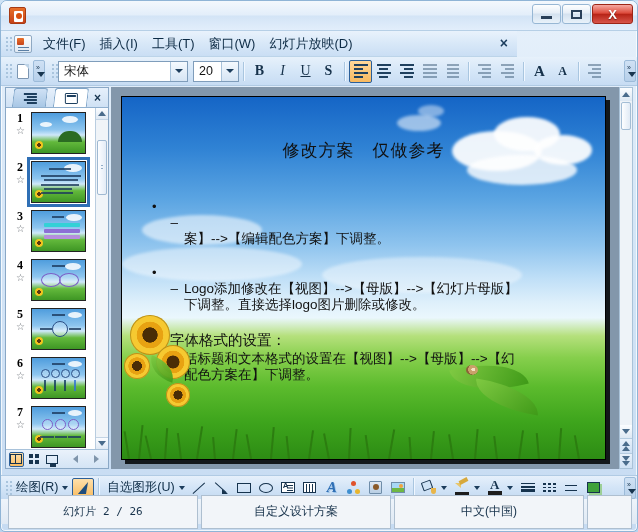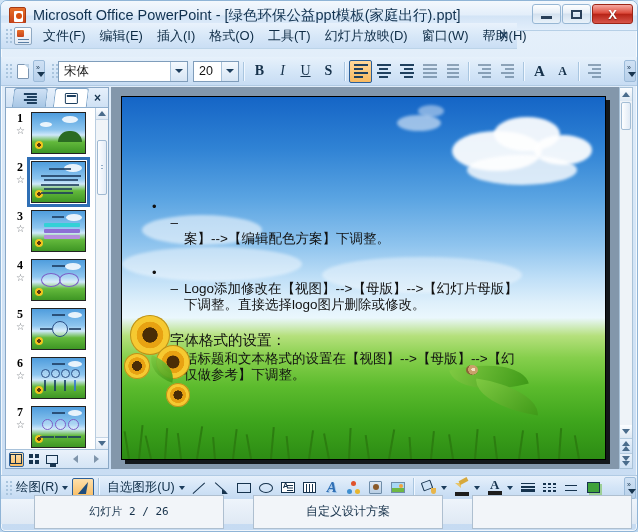--- a/index.html
+++ b/index.html
@@ -56,21 +56,21 @@
     width:41px;
     background: linear-gradient(180deg,#f5a9a2 0%, #dd4b3c 45%, #b72417 52%, #d8554a 100%);
     border-color:#9c2516; color:#fff; font-weight:bold; font-size:13px;
     text-shadow:0 1px 1px rgba(0,0,0,.45);
   }
   .glyph-min { display:block; width:11px; height:3px; background:#2a4059; margin-top:6px; }
   .glyph-max { display:block; width:11px; height:9px; border:2px solid #2a4059; }
 
   
   .menubar {
-    position:absolute; left:0; top:22px; width:516px; height:26px;
+    position:absolute; left:0; top:30px; width:516px; height:26px;
     background: linear-gradient(180deg,#e9f2fc 0%, #d8e8f8 50%, #cadef4 100%);
     border-bottom:1px solid #bcd4e9;
     display:flex; align-items:center;
   }
   .grip { width:8px; height:18px; margin-left:3px; flex:none;
     background-image: radial-gradient(circle, #a9c4dd 35%, transparent 36%);
     background-size:4px 4px; background-position:1px 1px; }
   .menu-icon {
     width:18px; height:18px; margin:0 4px 0 2px; flex:none; position:relative;
     background: linear-gradient(180deg,#fefefe,#dfe9f4);
@@ -332,58 +332,54 @@
 
   
   .statusbar {
     position:absolute; left:0; bottom:7px; width:638px; height:25px;
     background: linear-gradient(180deg,#eef4fb,#dfe9f4);
     display:flex; align-items:center; padding:0 7px; gap:3px;
   }
   .sfield {
     height:34px; border:1px solid #aebfd0; background:#f2f5f9;
     display:flex; align-items:center; justify-content:center;
-    font-size:12px; color:#17324b;margin-left:26px;
+    font-size:12px; color:#17324b;
   }
   .sf1 { width:190px; }
   .sf2 { width:190px; }
   .sf3 { width:190px; }
   .sf4 { flex:1; position:relative; }
   .mono-num { font-family:"DejaVu Sans Mono", monospace; font-size:11px; }
 </style>
 </head>
 <body>
 
 <div class="window">
 
   <div class="titlebar">
     <div class="app-icon"></div>
-    <div class="title-text">Microsoft Office PowerPoint - [绿色环保公益ppt模板(家庭出行).ppt]</div>
     <div class="win-btns">
       <div class="wbtn">
           <i class="glyph-min"></i>
         </div>
       <div class="wbtn">
           <i class="glyph-max"></i>
         </div>
       <div class="wbtn close">X</div>
     </div>
   </div>
 
   <div class="menubar">
     <div class="grip"></div>
     <div class="menu-icon"></div>
     <div class="menu-item">文件(F)</div>
-    <div class="menu-item">编辑(E)</div>
     <div class="menu-item">插入(I)</div>
-    <div class="menu-item">格式(O)</div>
     <div class="menu-item">工具(T)</div>
+    <div class="menu-item">窗口(W)</div>
     <div class="menu-item">幻灯片放映(D)</div>
-    <div class="menu-item">窗口(W)</div>
-    <div class="menu-item">帮助(H)</div>
     <div class="menu-close">×</div>
   </div>
 
   <div class="fmtbar">
     <div class="grip"></div>
     <div class="newdoc-btn">
         <div class="pageglyph"></div>
       </div>
     <div class="overflow-btn">
       <span class="ar1">»</span>
@@ -664,20 +660,21 @@
       <div class="cloud" style="left:275px;top:18px;width:44px;height:16px;opacity:.55"></div>
       <div class="cloud" style="left:296px;top:8px;width:26px;height:12px;opacity:.45"></div>
       <div class="cloud" style="left:330px;top:34px;width:90px;height:40px"></div>
       <div class="cloud" style="left:372px;top:20px;width:66px;height:34px"></div>
       <div class="cloud" style="left:412px;top:38px;width:58px;height:30px"></div>
       <div class="cloud" style="left:345px;top:58px;width:110px;height:30px;opacity:.8"></div>
       <div class="cloud" style="left:20px;top:118px;width:120px;height:30px;opacity:.55"></div>
       <div class="cloud" style="left:0px;top:150px;width:180px;height:34px;opacity:.45"></div>
       <div class="cloud" style="left:200px;top:160px;width:200px;height:36px;opacity:.4"></div>
 
+      <div class="slide-title">修改方案　仅做参考</div>
 
       <div class="slide-body">
 
         <div class="b1">
           <span class="bul">•</span>
         </div>
         <div class="b2">
           <span class="bul">–</span>
           <span class="txt">
             <br>
@@ -701,21 +698,21 @@
         <div class="spacer"></div>
 
         <div class="b1">
           <span class="bul">•</span>
           <span>字体格式的设置：</span>
         </div>
         <div class="b2">
           <span class="bul">–</span>
           <span class="txt">
             <span>括标题和文本格式的设置在【视图】--&gt;【母版】--&gt;【幻</span><br>
-            <span>仅做参考】下调整。</span>
+            <span>配色方案在】下调整。</span>
           </span>
         </div>
       </div>
 
       <div class="sunflower" style="left:8px;top:218px;width:40px;height:40px"></div>
       <div class="sunflower" style="left:34px;top:248px;width:34px;height:34px"></div>
       <div class="sunflower" style="left:2px;top:256px;width:26px;height:26px"></div>
       <div class="sunflower" style="left:44px;top:286px;width:24px;height:24px"></div>
       <div class="leafshape" style="left:26px;top:262px;width:28px;height:20px;transform:rotate(18deg);opacity:.9"></div>
 
@@ -881,16 +878,17 @@
     <div style="flex:1"></div>
     <div class="overflow-btn" style="margin-right:3px">
       <span class="ar1">»</span>
         <span class="ar2"></span>
     </div>
   </div>
 
   <div class="statusbar">
     <div class="sfield sf1 mono-num">幻灯片 2 / 26</div>
     <div class="sfield sf2">自定义设计方案</div>
+    <div class="sfield sf3">中文(中国)</div>
     <div class="sfield sf4"></div>
   </div>
 
 </div>
 
 </body></html>

